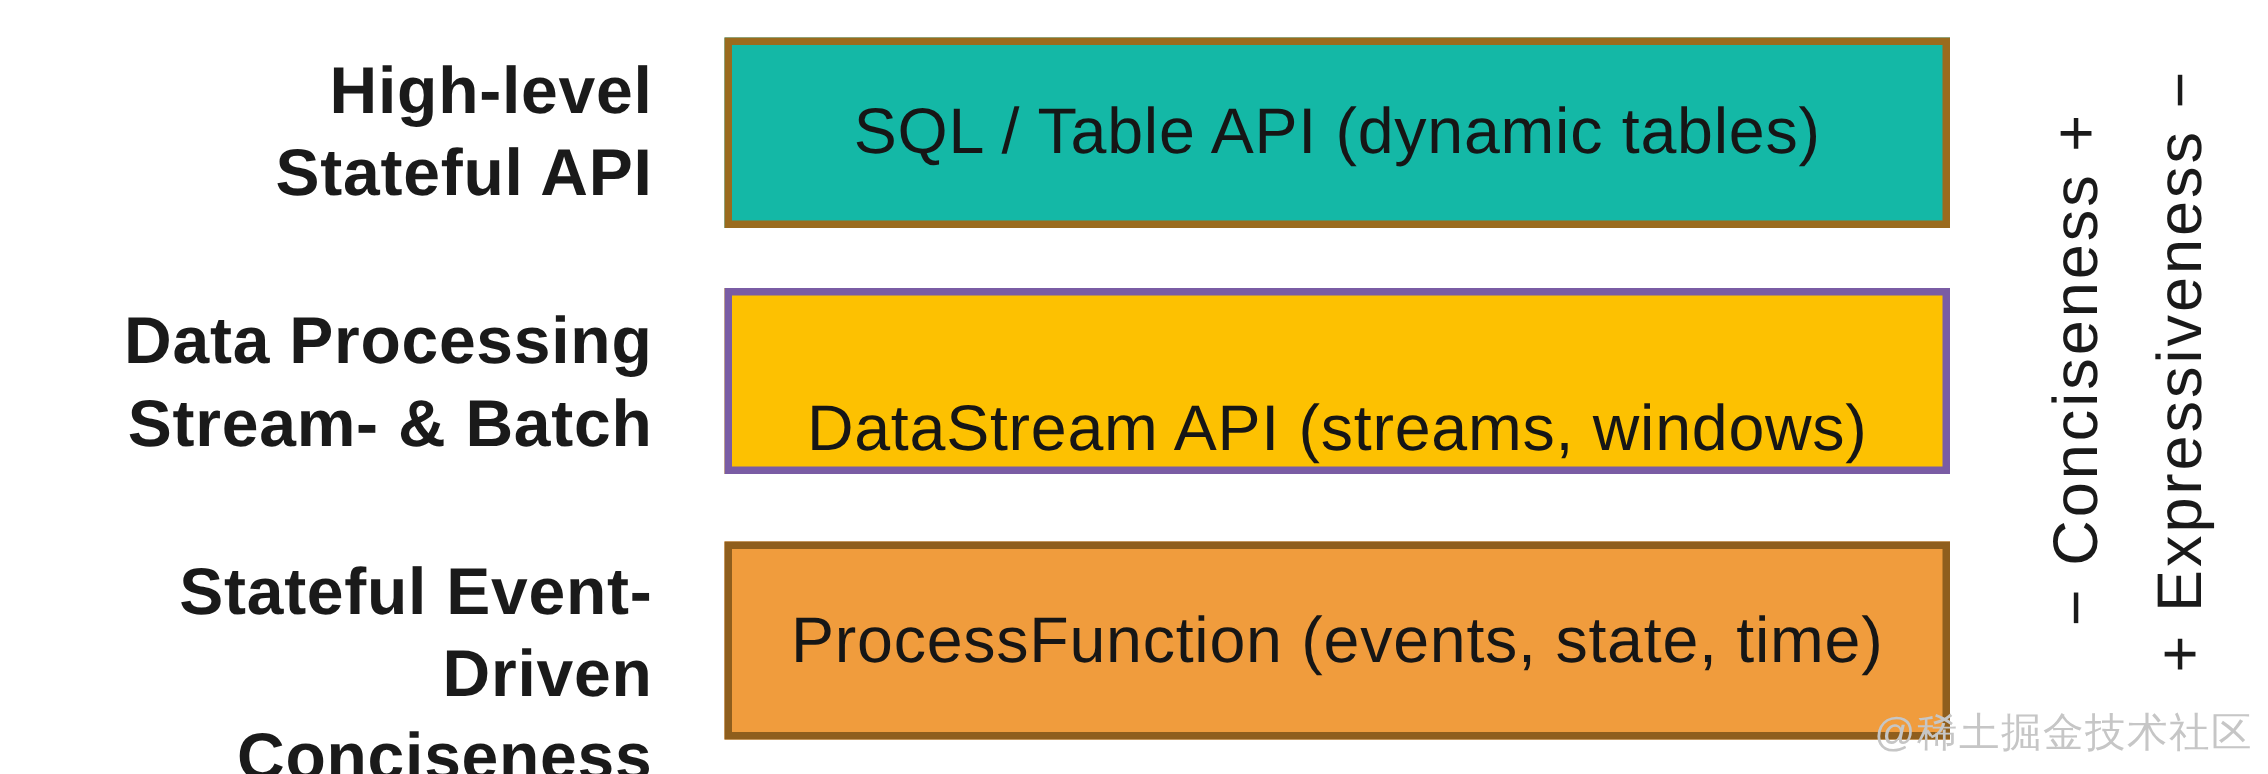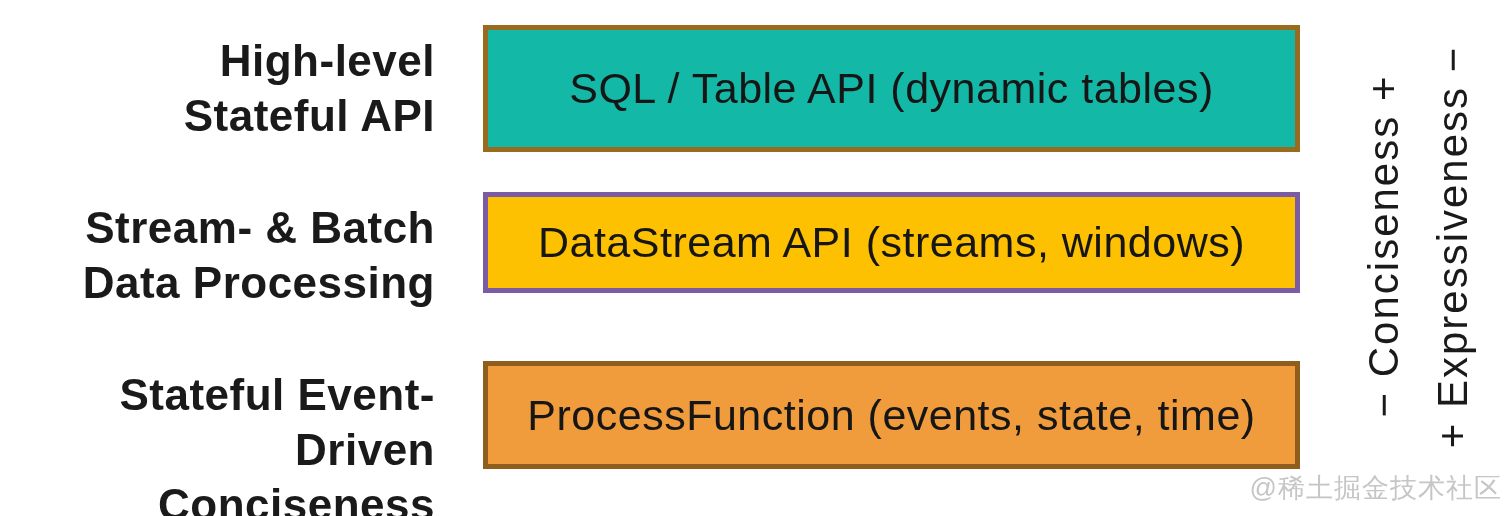--- a/index.html
+++ b/index.html
@@ -36,22 +36,22 @@
     border-width: 5px;
     display: flex;
     align-items: center;
     justify-content: center;
     font-size: 43px;
     letter-spacing: 0.5px;
     color: #161616;
     white-space: nowrap;
   }
   .box-1 { top: 25px;  height: 127px; }
-  .box-2 { top: 192px; height: 101px; }
-  .box-3 { top: 361px; height: 108px; }
+  .box-2 { top: 192px; height: 124px; align-items: flex-end; }
+  .box-3 { top: 361px; height: 132px; }
   .label-1 { top: 33px; }
   .label-2 { top: 200px; }
   .label-3 { top: 367px; }
   .axis-label {
     position: absolute;
     white-space: nowrap;
     font-size: 42px;
     letter-spacing: 2px;
     color: #1a1a1a;
     transform: translate(-50%, -50%) rotate(-90deg);
@@ -74,22 +74,22 @@
 
   <div class="layer-label label-1">
     <div>High-level</div>
     <div>Stateful API</div>
   </div>
   <div class="layer-box box-1" style="background-color: #14b8a6; border-color: rgb(154, 107, 30);">
     <span>SQL / Table API (dynamic tables)</span>
   </div>
 
   <div class="layer-label label-2">
+    <div>Data Processing</div>
     <div>Stream- &amp; Batch</div>
-    <div>Data Processing</div>
   </div>
   <div class="layer-box box-2" style="background-color: rgb(253, 193, 1); border-color: rgb(122, 92, 164);">
     <span>DataStream API (streams, windows)</span>
   </div>
 
   <div class="layer-label label-3">
     <div>Stateful Event-</div>
     <div>Driven Conciseness</div>
   </div>
   <div class="layer-box box-3" style="background-color: rgb(240, 156, 61); border-color: rgb(143, 94, 29);">

